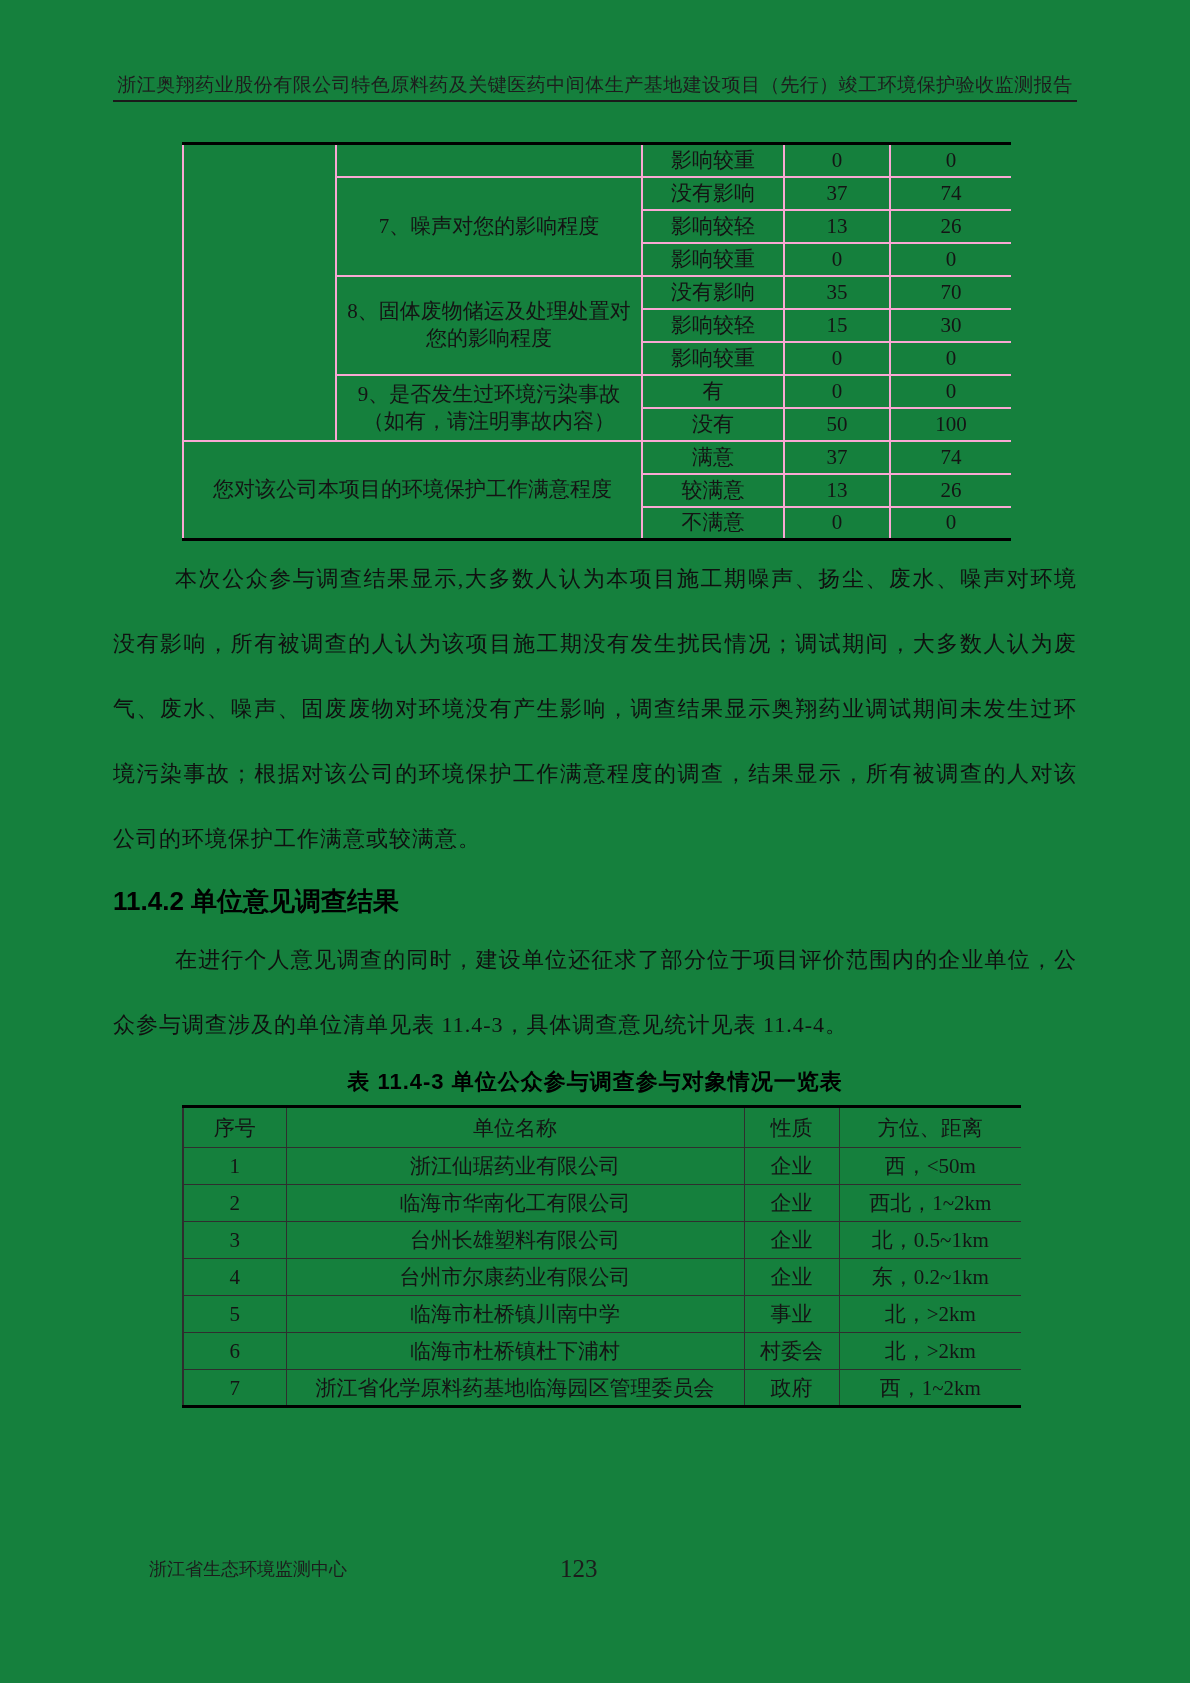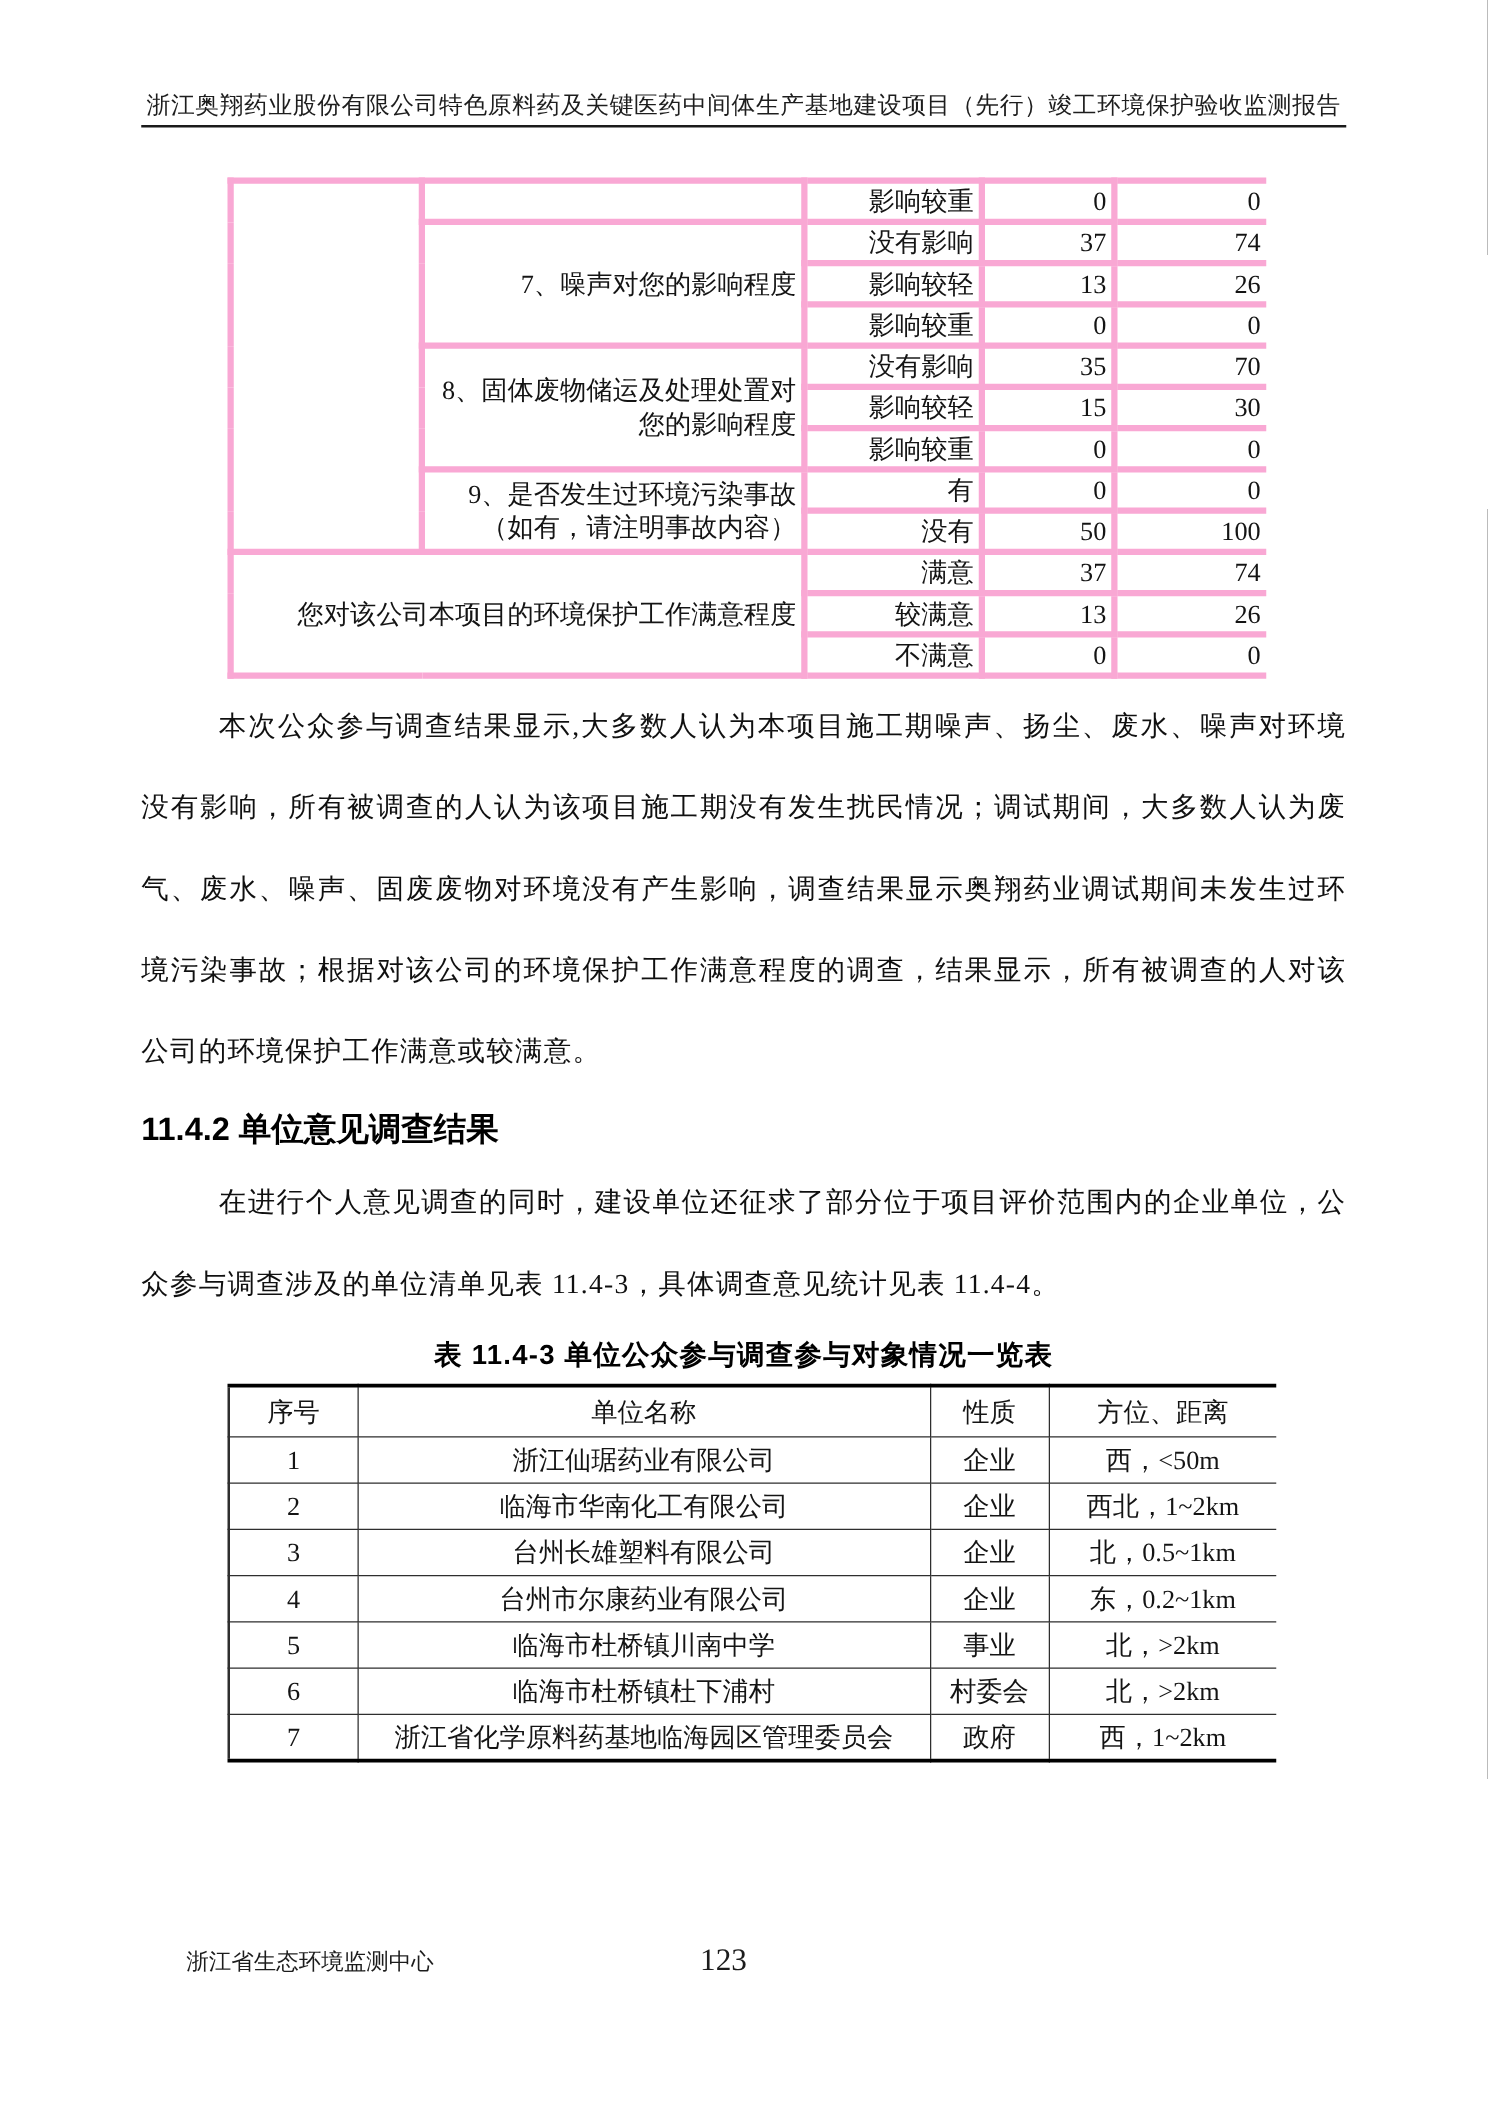--- a/index.html
+++ b/index.html
@@ -1,20 +1,20 @@
 <!DOCTYPE html>
 <html><head>
 <meta charset="utf-8">
 <style>
   html,body { margin:0; padding:0; background:#888; }
   .page {
     position:relative;
     width:1190px; height:1683px;
     margin:0 auto;
-    background:#ffffff;
+    background:#15803d;
     box-sizing:border-box;
     padding:0 113px;
     font-family:"Liberation Serif","DejaVu Serif",serif;
     color:#111;
     overflow:hidden;
   }
   
   .hdr-title {
     padding-top:74px;
     text-align:center;
@@ -30,22 +30,22 @@
   table { border-collapse:collapse; table-layout:fixed; }
   td, th { overflow:hidden; }
   .survey {
     margin:40px 0 0 69px;
     width:828px;
     border-top:3px solid #000;
     border-bottom:3px solid #000;
     border-left:2px solid #2e2e2e;
   }
   .survey td {
-    border:5px solid #f9a8d4;
-    text-align:right;
+    border:2px solid #f9a8d4;
+    text-align:center;
     vertical-align:middle;
     font-size:21px;
     line-height:27px;
     padding:0 4px;
     color:#141414;
   }
   .survey tr { height:33px; }
   .survey .qcell { white-space:pre-line; }
   .survey .noR { border-right:none; }
 

